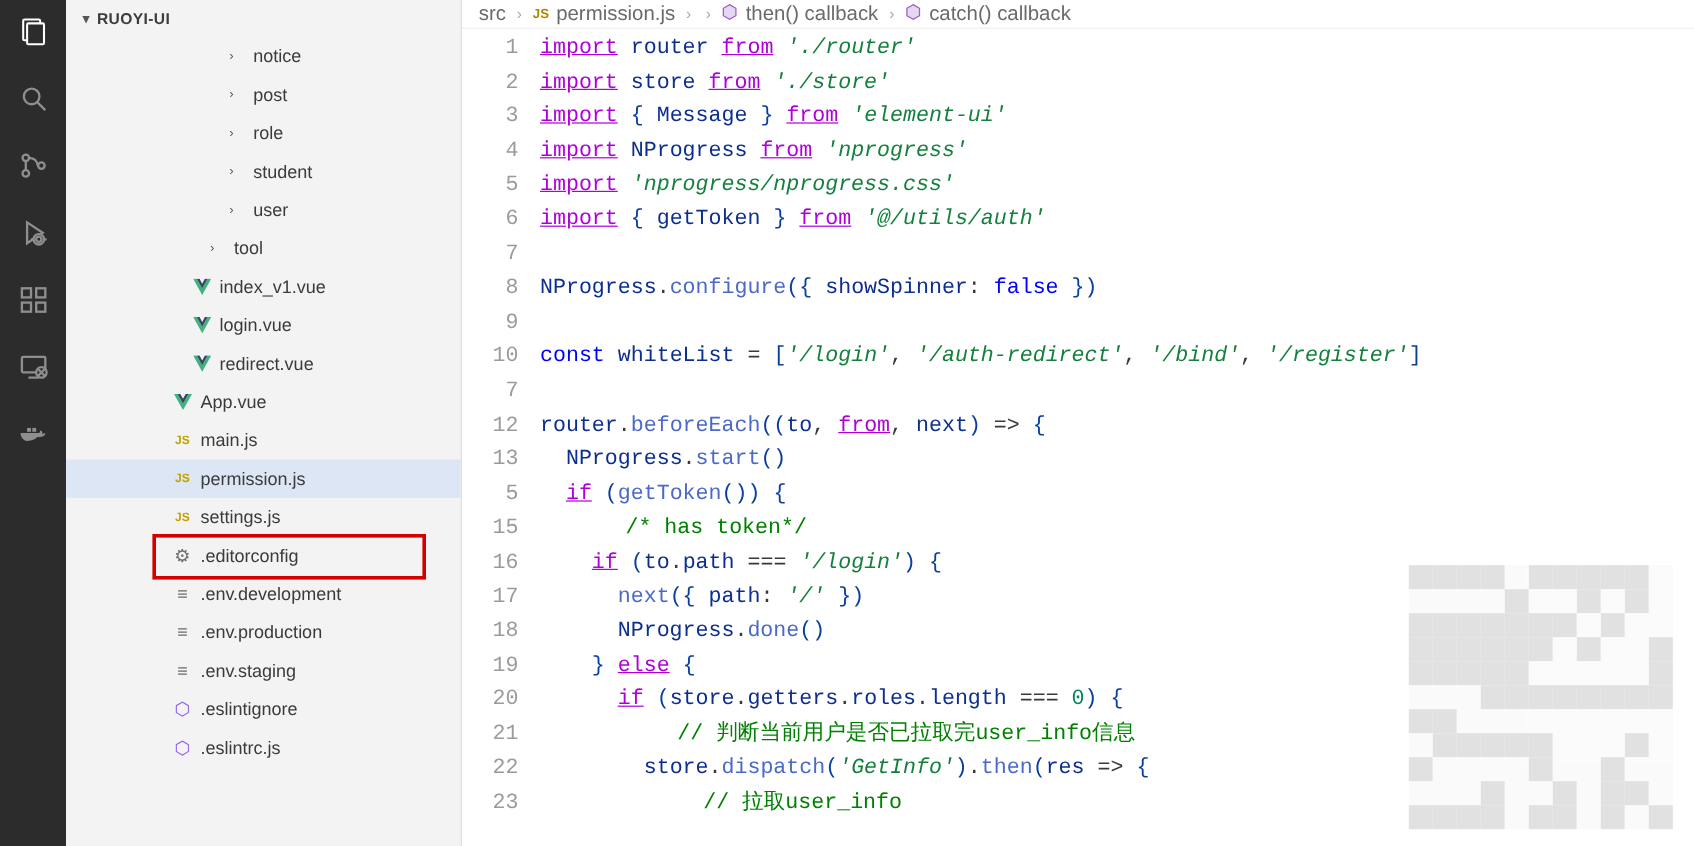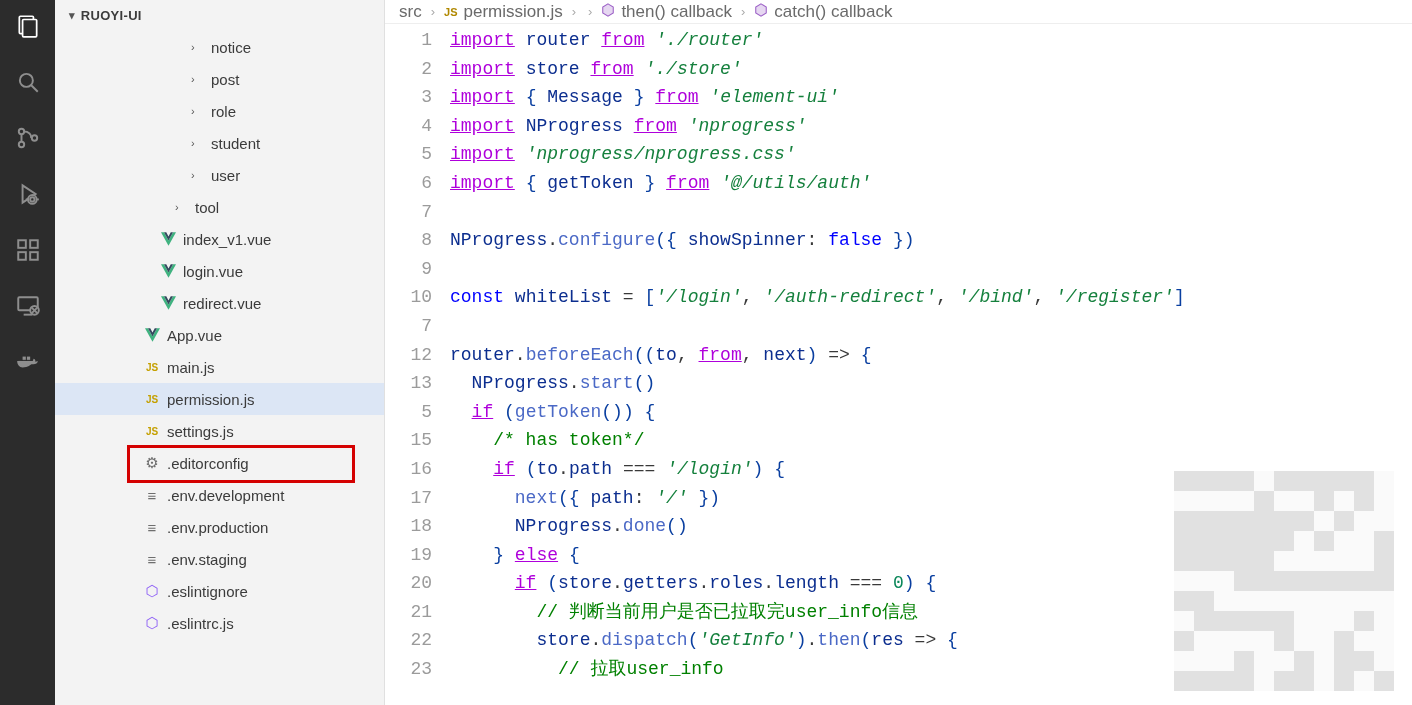--- a/index.html
+++ b/index.html
@@ -117,21 +117,21 @@
   white-space: pre;
 }
 .lines .line { height: 28.6px; }
 .tok-kw { color: #af00db; text-decoration: underline; }
 .tok-id { color: #0c2e8f; margin-top: 41px; }
 .tok-fn { color: #4b69c6; }
 .tok-str { color: #15803d; font-style: italic; }
 .tok-punc { color: #393939; }
 .tok-brace { color: #0a3fa0; }
 .tok-num { color: #098658; }
-.tok-comment { color: #008000; }
+.tok-comment { color: #008000; margin-left: 28px; }
 .tok-kw2 { color: #0000ff; }
 .qr {
   position: absolute;
   right: 18px;
   bottom: 14px;
   width: 220px; height: 220px;
   background: #f5f5f5;
   opacity: 0.45;
   display: grid;
   grid-template-columns: repeat(11, 1fr);

